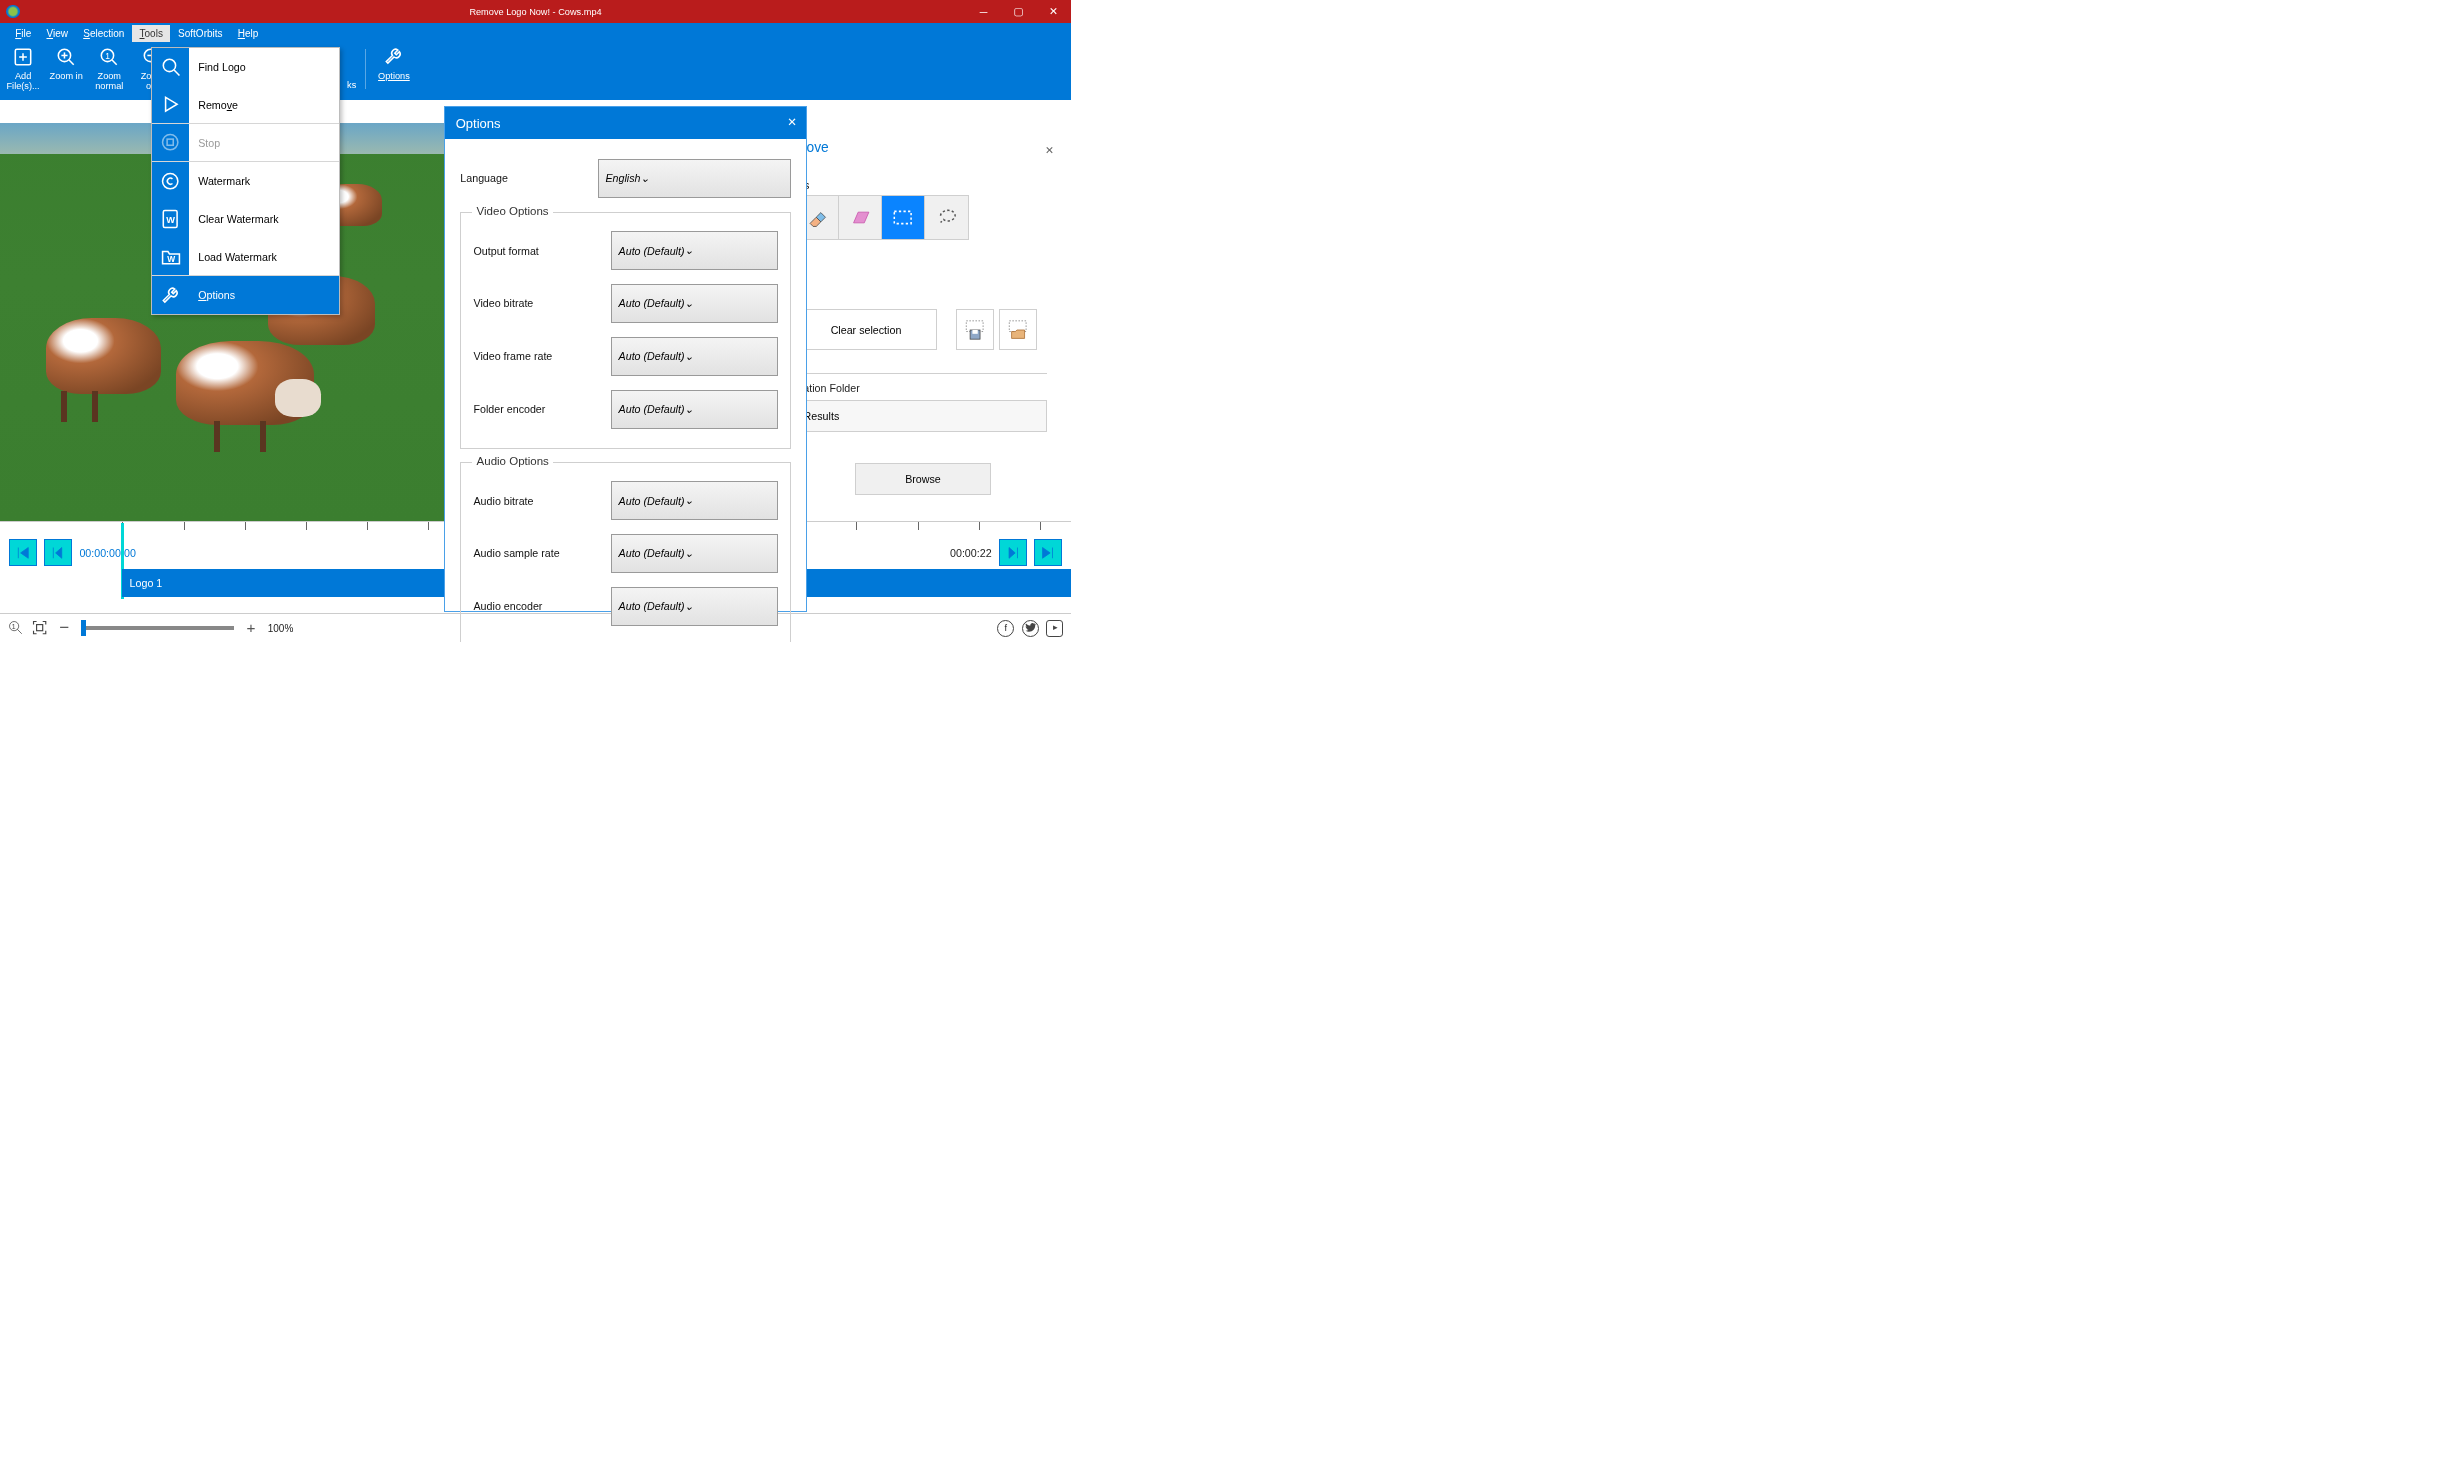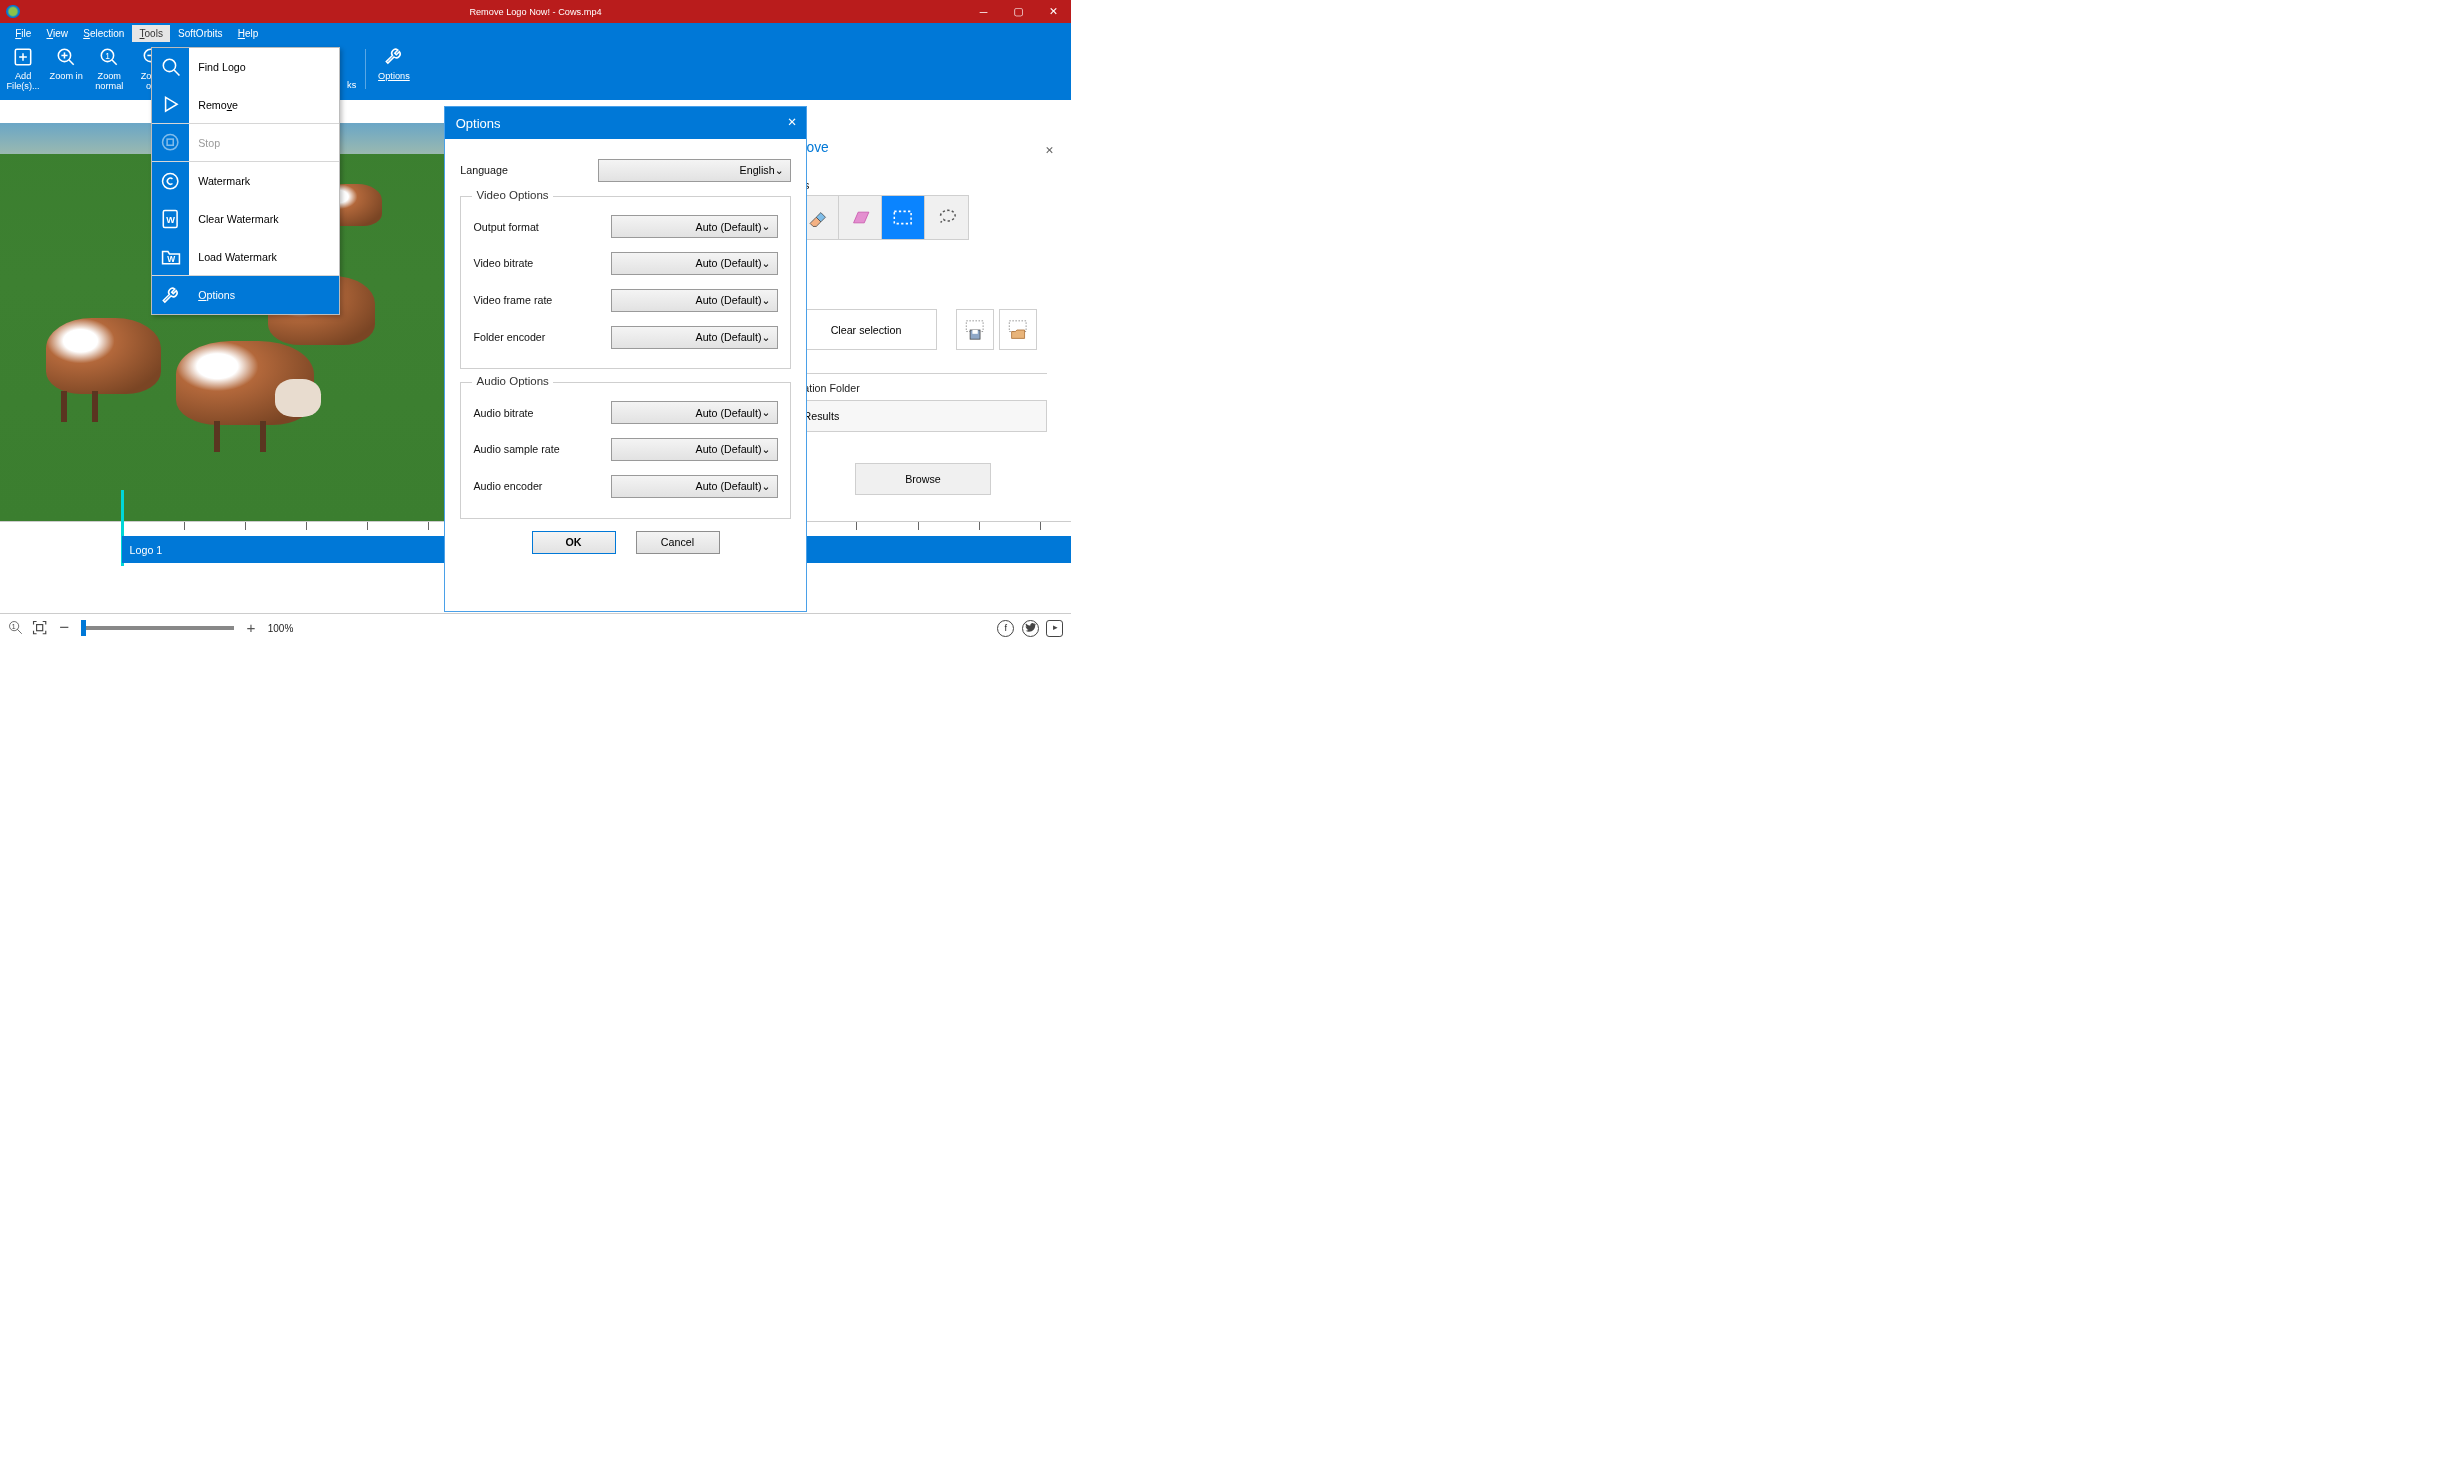--- a/index.html
+++ b/index.html
@@ -57,21 +57,21 @@
 .dest-label { position: absolute; left: 795px; top: 382px; font-size: 10.7px; color: #222; }
 .dest-path { position: absolute; left: 795px; top: 400px; width: 252px; height: 32px; border:0.8px solid #cfcfcf; display:flex; align-items:center; padding-left:7.6px; font-size:10.7px; background: #f7f7f7; }
 .browse-btn { position:absolute; left:855px; top:463px; width:136px; height:32px; border:0.8px solid #cfcfcf; background:#f0f0f0; display:flex; align-items:center; justify-content:center; font-size:10.7px; cursor: pointer; }
 
 .options-dlg { position: absolute; left: 444px; top: 106px; width: 363px; height: 506px; background: #fff; border: 0.8px solid #4aa0e8; z-index: 60; }
 .options-titlebar { background: #0078d7; color: #fff; height: 32px; display: flex; align-items: center; padding: 0 10.7px; font-size: 13px; position: relative; }
 .options-close { position: absolute; right: 9.2px; top: 7.6px; cursor: pointer; font-size: 11.5px; color: #fff; }
 .opt-body { padding: 13.8px 15.3px; }
 .opt-row { display: flex; align-items: center; margin: 6.1px 0 13.8px 0; }
 .opt-row label { width: 138px; font-size: 10.7px; color: #111; }
-.opt-select { flex: 1; height: 23px; border: 0.8px solid #9a9a9a; background: linear-gradient(#f4f4f4,#e2e2e2); padding: 0 6.1px; font-size: 10.7px; display: flex; align-items: center; justify-content: flex-end; cursor: pointer; }
+.opt-select { flex: 1; height: 39px; border: 0.8px solid #9a9a9a; background: linear-gradient(#f4f4f4,#e2e2e2); padding: 0 6.1px; font-size: 10.7px; display: flex; align-items: center; justify-content: flex-start; cursor: pointer; font-style: italic; }
 .fieldset { border: 0.8px solid #cfcfcf; padding: 12.2px 12.2px 6.1px 12.2px; margin-bottom: 12.2px; }
 .fieldset-title { position: relative; top: -20.6px; background: #fff; display: inline-block; padding: 0 4.6px; font-size: 11.5px; color: #333; margin-left: -1.5px; }
 .fieldset-inner { margin-top: -13.8px; }
 .opt-buttons { display: flex; justify-content: center; gap: 20px; margin-top: 4.6px; }
 .opt-btn { width: 84px; height: 23px; border: 0.8px solid #8e8e8e; background: linear-gradient(#f4f4f4,#e2e2e2); font-size: 10.7px; cursor: pointer; }
 .opt-btn.primary { border: 1.5px solid #0078d7; font-weight: bold; }
 
 .timeline { position: absolute; left: 0; top: 521px; width: 1071px; height: 92px; border-top: 0.8px solid #ccc; }
 .tl-ticks { height: 13.8px; position: relative; }
 .tl-tick { position: absolute; top: 0; width: 0.8px; height: 7.6px; background: #666; }
@@ -397,20 +397,44 @@
       <div class="tl-tick" style="left: 551px;"></div>
       <div class="tl-tick" style="left: 612px;"></div>
       <div class="tl-tick" style="left: 673px;"></div>
       <div class="tl-tick" style="left: 734px;"></div>
       <div class="tl-tick" style="left: 795px;"></div>
       <div class="tl-tick" style="left: 856px;"></div>
       <div class="tl-tick" style="left: 918px;"></div>
       <div class="tl-tick" style="left: 979px;"></div>
       <div class="tl-tick" style="left: 1040px;"></div>
     </div>
+  <div class="tl-row1">
+    <div class="tl-sq">
+        <svg width="13.8" height="13.8" viewBox="0 0 18 18">
+          <path d="M3 2v14M16 2L6 9l10 7z" fill="#0078d7" stroke="#0078d7"></path>
+        </svg>
+      </div>
+    <div class="tl-sq">
+        <svg width="13.8" height="13.8" viewBox="0 0 18 18">
+          <path d="M3 2v14M14 2L6 9l8 7z" fill="#0078d7" stroke="#0078d7"></path>
+        </svg>
+      </div>
+    <span class="tl-time">00:00:00 00</span>
+    <span class="tl-time right">00:00:22</span>
+    <div class="tl-sq">
+        <svg width="13.8" height="13.8" viewBox="0 0 18 18">
+          <path d="M15 2v14M4 2l8 7-8 7z" fill="#0078d7" stroke="#0078d7"></path>
+        </svg>
+      </div>
+    <div class="tl-sq">
+        <svg width="13.8" height="13.8" viewBox="0 0 18 18">
+          <path d="M15 2v14M2 2l10 7L2 16z" fill="#0078d7" stroke="#0078d7"></path>
+        </svg>
+      </div>
+  </div>
   <div class="tl-row2" style="position:relative">
     <div class="tl-start-bar"></div>
     <div class="tl-handle"></div>
     <div class="tl-logo-block">
       <span>Logo 1</span>
     </div>
   </div>
 </div>
 
 <div class="statusbar">

